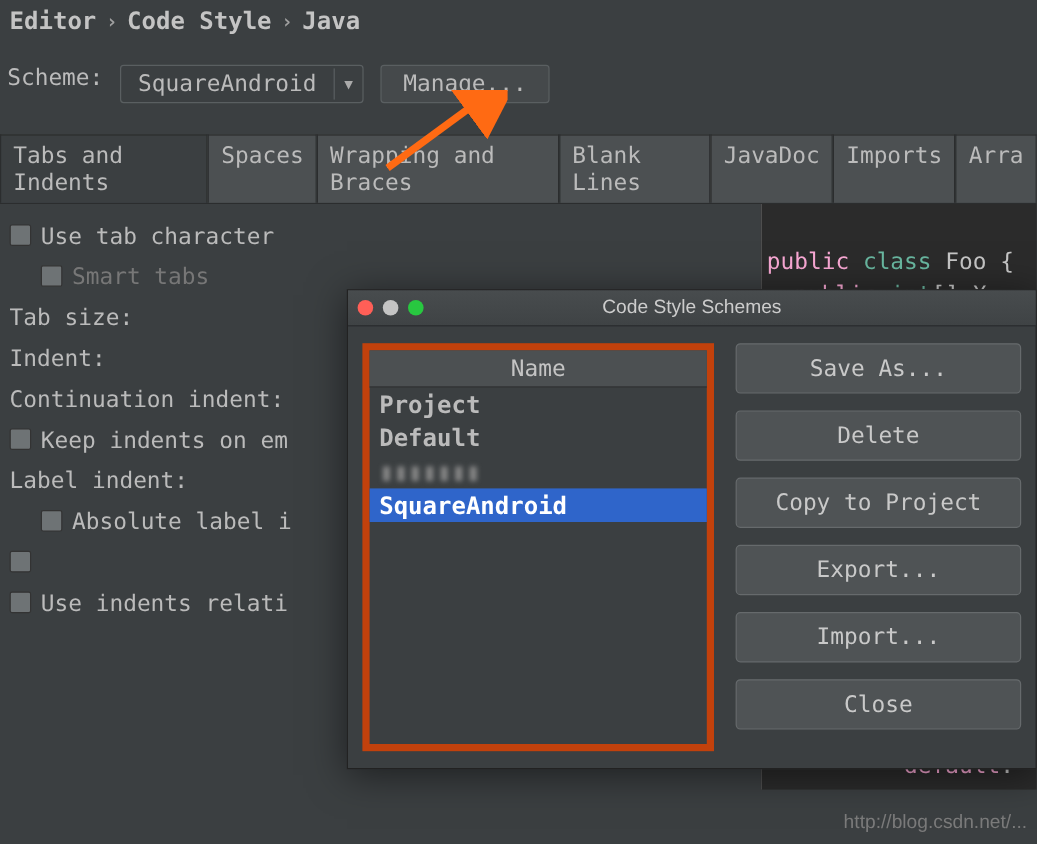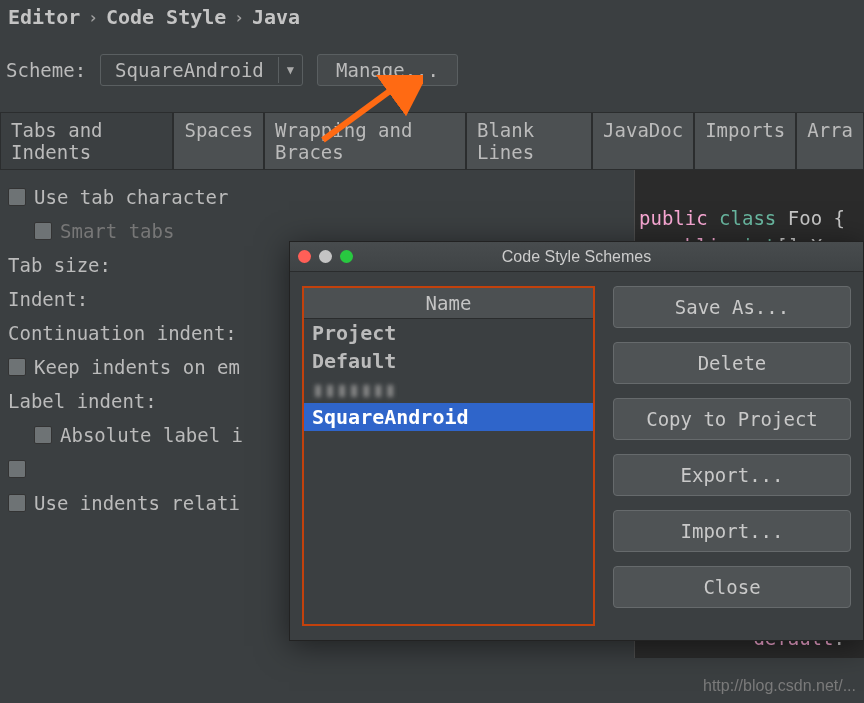--- a/index.html
+++ b/index.html
@@ -16,21 +16,20 @@
   font-size: 20px;
   font-weight: bold;
   color: #c4c4c4;
   display: flex;
   align-items: center;
   gap: 8px;
 }
 .breadcrumb .sep { color: #a0a0a0; font-size: 16px; }
 .scheme-row {
   display: flex;
-  align-items: center;
   padding: 20px 6px 8px;
   font-size: 19px;
   gap: 14px;
 }
 .select-box {
   display: flex;
   align-items: center;
   border: 1px solid #5a5f61;
   border-radius: 3px;
   background: #3b3f41;
@@ -131,21 +130,21 @@
   font-size: 16px;
 }
 .dlg-body {
   display: flex;
   padding: 14px 12px;
   gap: 18px;
   height: calc(100% - 30px);
 }
 .list-wrap {
   flex: 1;
-  border: 2px solid #c2410c;
+  border: 6px solid #c2410c;
   background: #3b3f41;
   display: flex;
   flex-direction: column;
 }
 .list-header {
   background: #4c5052;
   text-align: center;
   padding: 4px;
   font-size: 19px;
   color: #c4c4c4;

